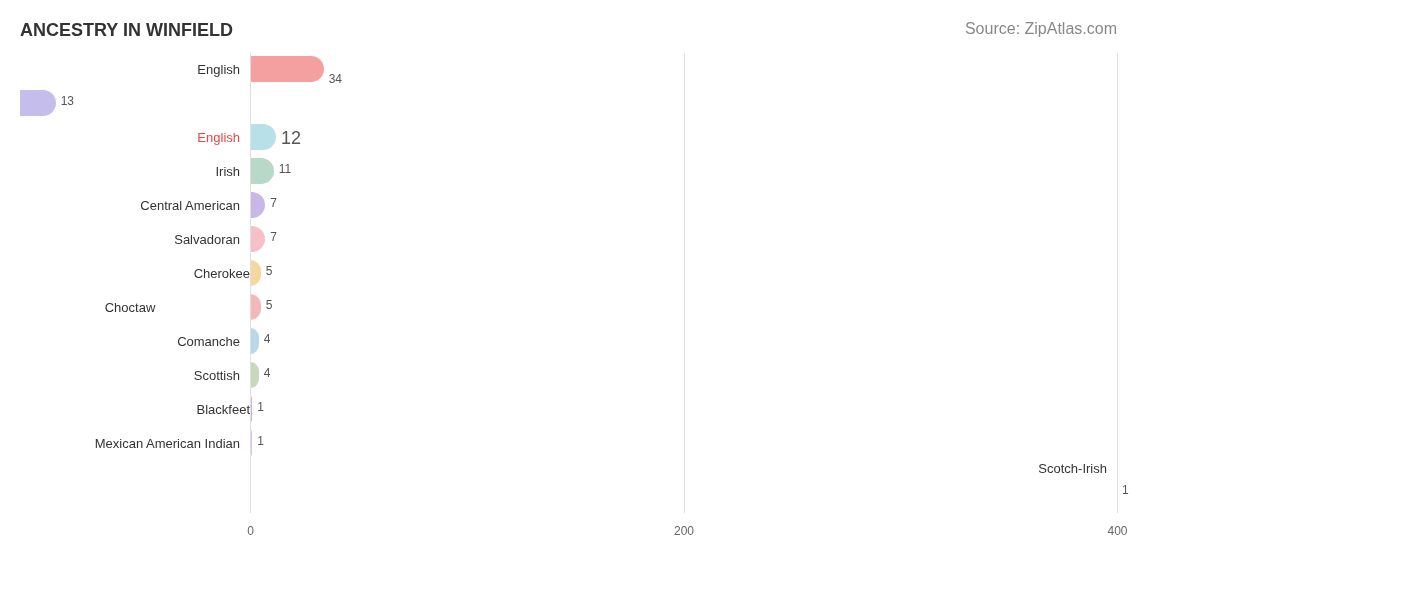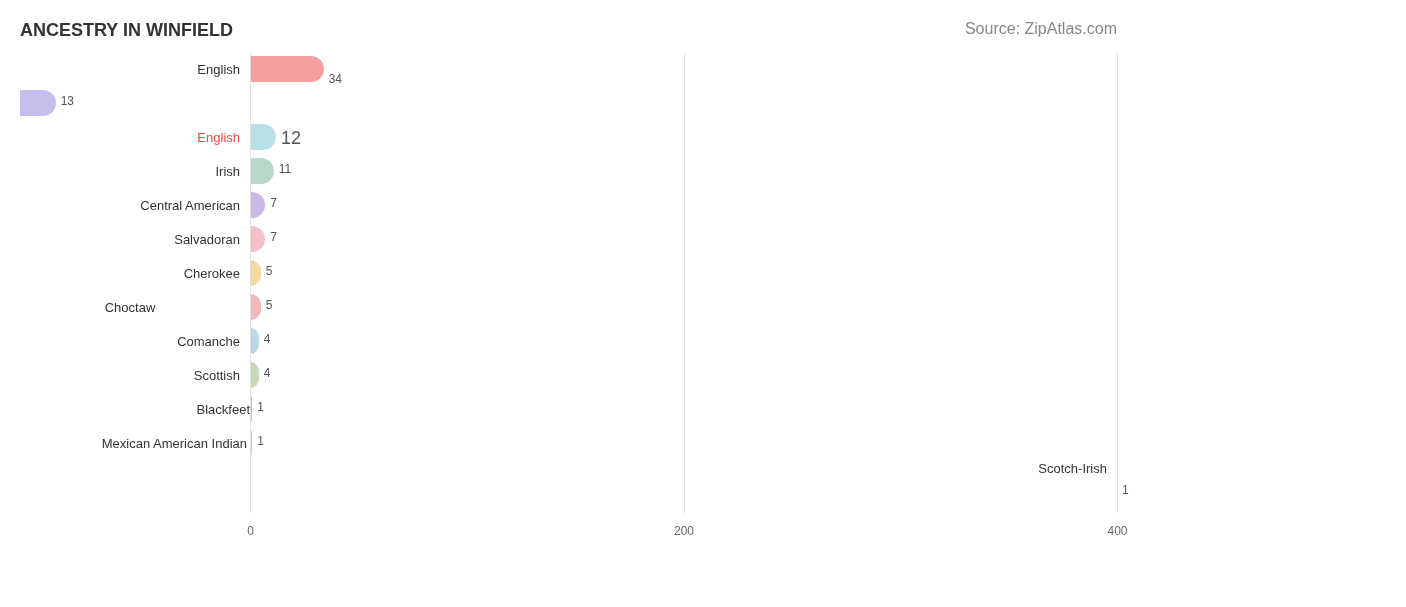--- a/index.html
+++ b/index.html
@@ -94,21 +94,21 @@
           </div>
         </div>
         <div style="display: flex; align-items: center; height: 32px; margin-bottom: 2px;">
           <div style="width: 230px; text-align: right; padding-right: 10px; font-size: 13px; color: rgb(51, 51, 51); flex-shrink: 0;">Salvadoran</div>
           <div style="flex: 1 1 0%; height: 32px; position: relative;">
             <div style="width: 1.75%; height: 26px; border-radius: 0px 13px 13px 0px; background: rgb(245, 192, 200); position: absolute; left: 0px; top: 3px;"></div>
             <div style="position: absolute; left: calc(1.75% + 5px); top: 7px; font-size: 12px; color: rgb(85, 85, 85); white-space: nowrap;">7</div>
           </div>
         </div>
         <div style="display: flex; align-items: center; height: 32px; margin-bottom: 2px;">
-          <div style="width: 230px; text-align: right; padding-right: 10px; font-size: 13px; color: rgb(51, 51, 51); flex-shrink: 0;">Cherokee</div>
+          <div style="width: 230px; text-align: right; font-size: 13px; color: rgb(51, 51, 51); flex-shrink: 0;">Cherokee</div>
           <div style="flex: 1 1 0%; height: 32px; position: relative;">
             <div style="width: 1.25%; height: 26px; border-radius: 0px 13px 13px 0px; background: rgb(245, 216, 160); position: absolute; left: 0px; top: 3px;"></div>
             <div style="position: absolute; left: calc(1.25% + 5px); top: 7px; font-size: 12px; color: rgb(85, 85, 85); white-space: nowrap;">5</div>
           </div>
         </div>
         <div style="display: flex; align-items: center; height: 32px; margin-bottom: 2px;">
           <div style="width: 230px; text-align: center; padding-right: 10px; font-size: 13px; color: rgb(51, 51, 51); flex-shrink: 0;">Choctaw</div>
           <div style="flex: 1 1 0%; height: 32px; position: relative;">
             <div style="width: 1.25%; height: 26px; border-radius: 0px 13px 13px 0px; background: rgb(245, 184, 184); position: absolute; left: 0px; top: 3px;"></div>
             <div style="position: absolute; left: calc(1.25% + 5px); top: 7px; font-size: 12px; color: rgb(85, 85, 85); white-space: nowrap;">5</div>
@@ -129,21 +129,21 @@
           </div>
         </div>
         <div style="display: flex; align-items: center; height: 32px; margin-bottom: 2px;">
           <div style="width: 230px; text-align: right; padding-right: 0; font-size: 13px; color: rgb(51, 51, 51); flex-shrink: 0;">Blackfeet</div>
           <div style="flex: 1 1 0%; height: 32px; position: relative;">
             <div style="width: 0.25%; height: 26px; border-radius: 0px 13px 13px 0px; background: rgb(200, 184, 216); position: absolute; left: 0px; top: 3px;"></div>
             <div style="position: absolute; left: calc(0.25% + 5px); top: 7px; font-size: 12px; color: rgb(85, 85, 85); white-space: nowrap;">1</div>
           </div>
         </div>
         <div style="display: flex; align-items: center; height: 32px; margin-bottom: 2px;">
-          <div style="width: 230px; text-align: right; padding-right: 3px; font-size: 13px; color: rgb(51, 51, 51); flex-shrink: 0;">Mexican American Indian</div>
+          <div style="width: 230px; text-align: right; padding-right: 10px; font-size: 13px; color: rgb(51, 51, 51); flex-shrink: 0;">Mexican American Indian</div>
           <div style="flex: 1 1 0%; height: 32px; position: relative;">
             <div style="width: 0.25%; height: 26px; border-radius: 0px 13px 13px 0px; background: rgb(216, 192, 232); position: absolute; left: 0px; top: 3px;"></div>
             <div style="position: absolute; left: calc(0.25% + 5px); top: 7px; font-size: 12px; color: rgb(85, 85, 85); white-space: nowrap;">1</div>
           </div>
         </div>
         <div style="display: flex; align-items: flex-end; height: 32px; margin-bottom: 2px; flex-direction: column;">
           <div style="width: 230px; text-align: right; padding-right: 10px; font-size: 13px; color: rgb(51, 51, 51); flex-shrink: 0;">Scotch-Irish</div>
           <div style="flex: 1 1 0%; height: 32px; position: relative;">
             <div style="width: 0.25%; height: 26px; border-radius: 0px 13px 13px 0px; background: rgb(245, 176, 184); position: absolute; left: 0px; top: 3px;"></div>
             <div style="position: absolute; left: calc(0.25% + 5px); top: 7px; font-size: 12px; color: rgb(85, 85, 85); white-space: nowrap;">1</div>

